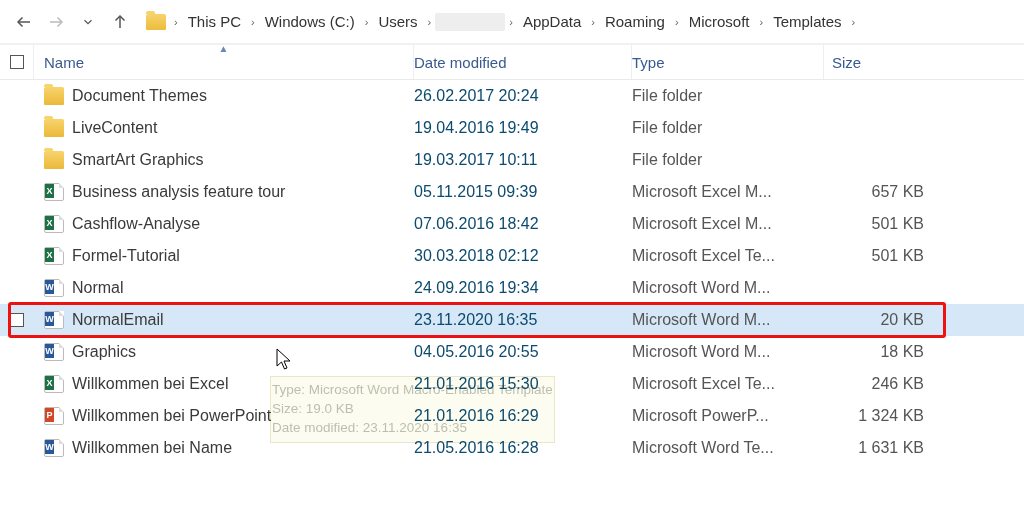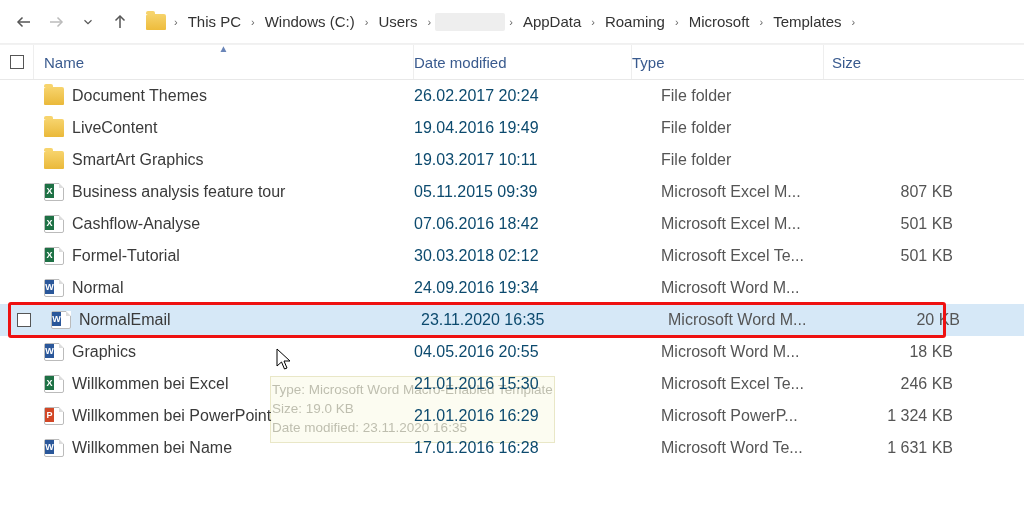--- a/index.html
+++ b/index.html
@@ -91,25 +91,24 @@
   .row {
     display:flex; align-items:center;
     height:32px;
     font-size:16px;
     color:#3a3a3a;
     position:relative;
   }
   .row .col-check{}
   .row .col-name{ display:flex; align-items:center; gap:8px; }
   .row .col-date{ color:#0c4a6e; }
-  .row .col-type{ color:#555;margin-left:29px; }
+  .row .col-type{ color:#555; }
   .row .col-size{ color:#555; text-align:right; padding-right:60px;}
   .row.selected {
     background:#d6e8f7;
-    padding-left:7px;
   }
   .row.selected .chk-wrap{ visibility:visible; }
   .chk-wrap{ visibility:hidden; }
   .highlight-box{
     position:absolute; left:8px; right:78px; top:-2px; bottom:-2px;
     border:3px solid #e11; border-radius:3px; pointer-events:none;
   }
   
   .icon{ width:20px; height:18px; position:relative; flex:0 0 20px;}
   .icon-folder{
@@ -287,21 +286,21 @@
         </div>
       </div>
       <div class="col-name">
         <div class="icon icon-doc icon-excel">
           <div class="dogear"></div>
         </div>
         <span>Business analysis feature tour</span>
       </div>
       <div class="col-date">05.11.2015 09:39</div>
       <div class="col-type">Microsoft Excel M...</div>
-      <div class="col-size">807 KB</div>
+      <div class="col-size">657 KB</div>
     </div>
     <div class="row">
       <div class="col-check">
         <div class="chk-wrap">
           <div class="chk"></div>
         </div>
       </div>
       <div class="col-name">
         <div class="icon icon-doc icon-excel">
           <div class="dogear"></div>
@@ -413,21 +412,21 @@
         <div class="chk-wrap">
           <div class="chk"></div>
         </div>
       </div>
       <div class="col-name">
         <div class="icon icon-doc icon-word">
           <div class="dogear"></div>
         </div>
         <span>Willkommen bei Name</span>
       </div>
-      <div class="col-date">17.01.2016 16:28</div>
+      <div class="col-date">21.05.2016 16:28</div>
       <div class="col-type">Microsoft Word Te...</div>
       <div class="col-size">1 631 KB</div>
     </div>
   </div>
 
 <svg class="cursor" width="18" height="24" viewBox="0 0 18 24">
   <path d="M1 1 L1 18 L5.5 14 L8.5 21 L11 20 L8 13 L14 13 Z" fill="#fff" stroke="#000" stroke-width="1"></path>
 </svg>
 
 <div class="fade"></div>

